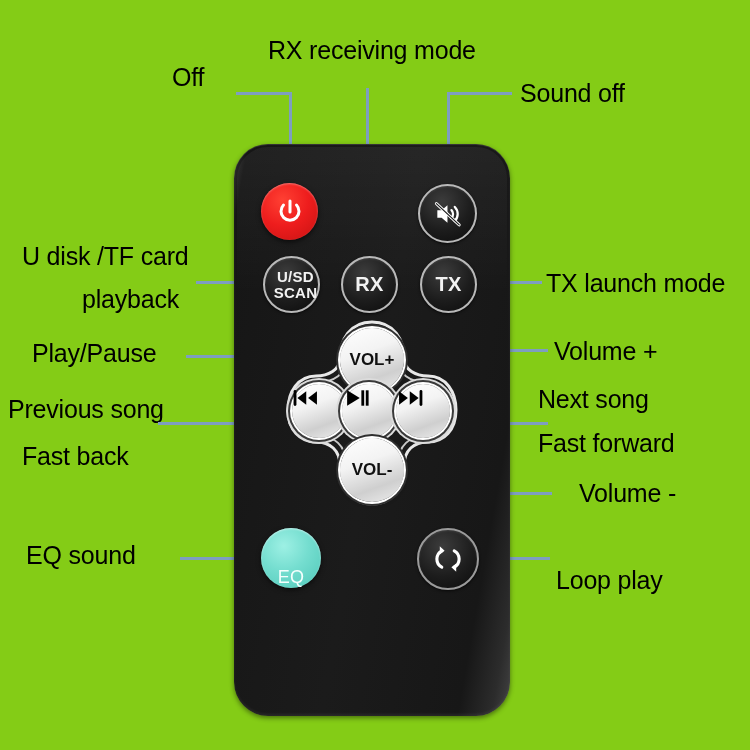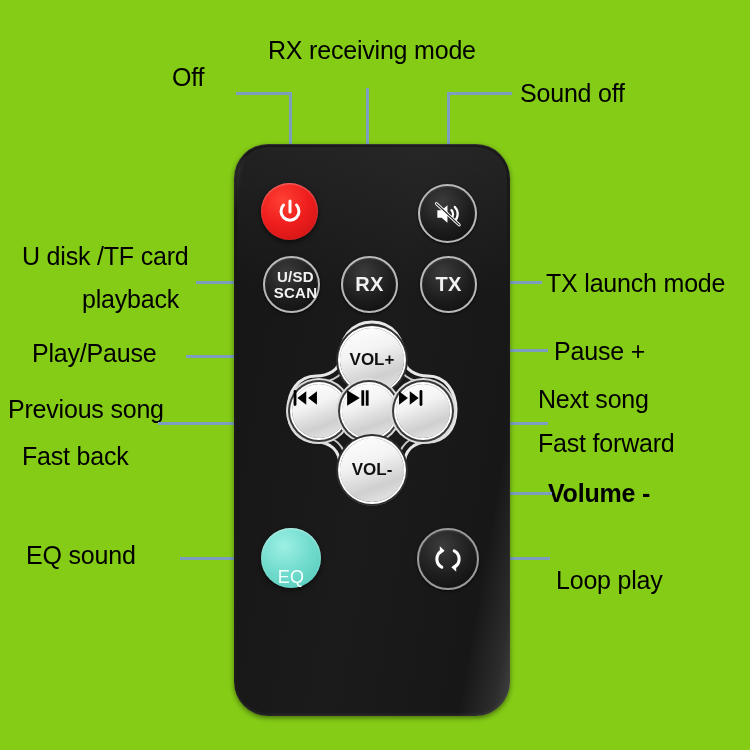--- a/index.html
+++ b/index.html
@@ -155,31 +155,31 @@
 
   <div class="label" style="left:520px; top:78px;">Sound off</div>
 
   <div class="label" style="left:22px; top:241px;">U disk /TF card</div>
   <div class="label" style="left:82px; top:284px;">playback</div>
 
   <div class="label" style="left:546px; top:268px;">TX launch mode</div>
 
   <div class="label" style="left:32px; top:338px;">Play/Pause</div>
 
-  <div class="label" style="left:554px; top:336px;">Pause +</div>
+  <div class="label" style="left:554px; top:336px;">Volume +</div>
 
   <div class="label" style="left:8px; top:394px;">Previous song</div>
 
   <div class="label" style="left:538px; top:384px;">Next song</div>
 
   <div class="label" style="left:22px; top:441px;">Fast back</div>
 
   <div class="label" style="left:538px; top:428px;">Fast forward</div>
 
-  <div class="label" style="left:548px; top:478px;font-weight:bold;">Volume -</div>
+  <div class="label" style="left:579px; top:478px;">Volume -</div>
 
   <div class="label" style="left:26px; top:540px;">EQ sound</div>
 
   <div class="label" style="left:556px; top:540px;margin-top:25px;">Loop play</div>
 
   <div class="lead h" style="left:236px; top:92px; width:56px;"></div>
   <div class="lead v" style="left:289px; top:92px; height:90px;"></div>
 
   <div class="lead v" style="left:366px; top:88px; height:172px;"></div>
 

